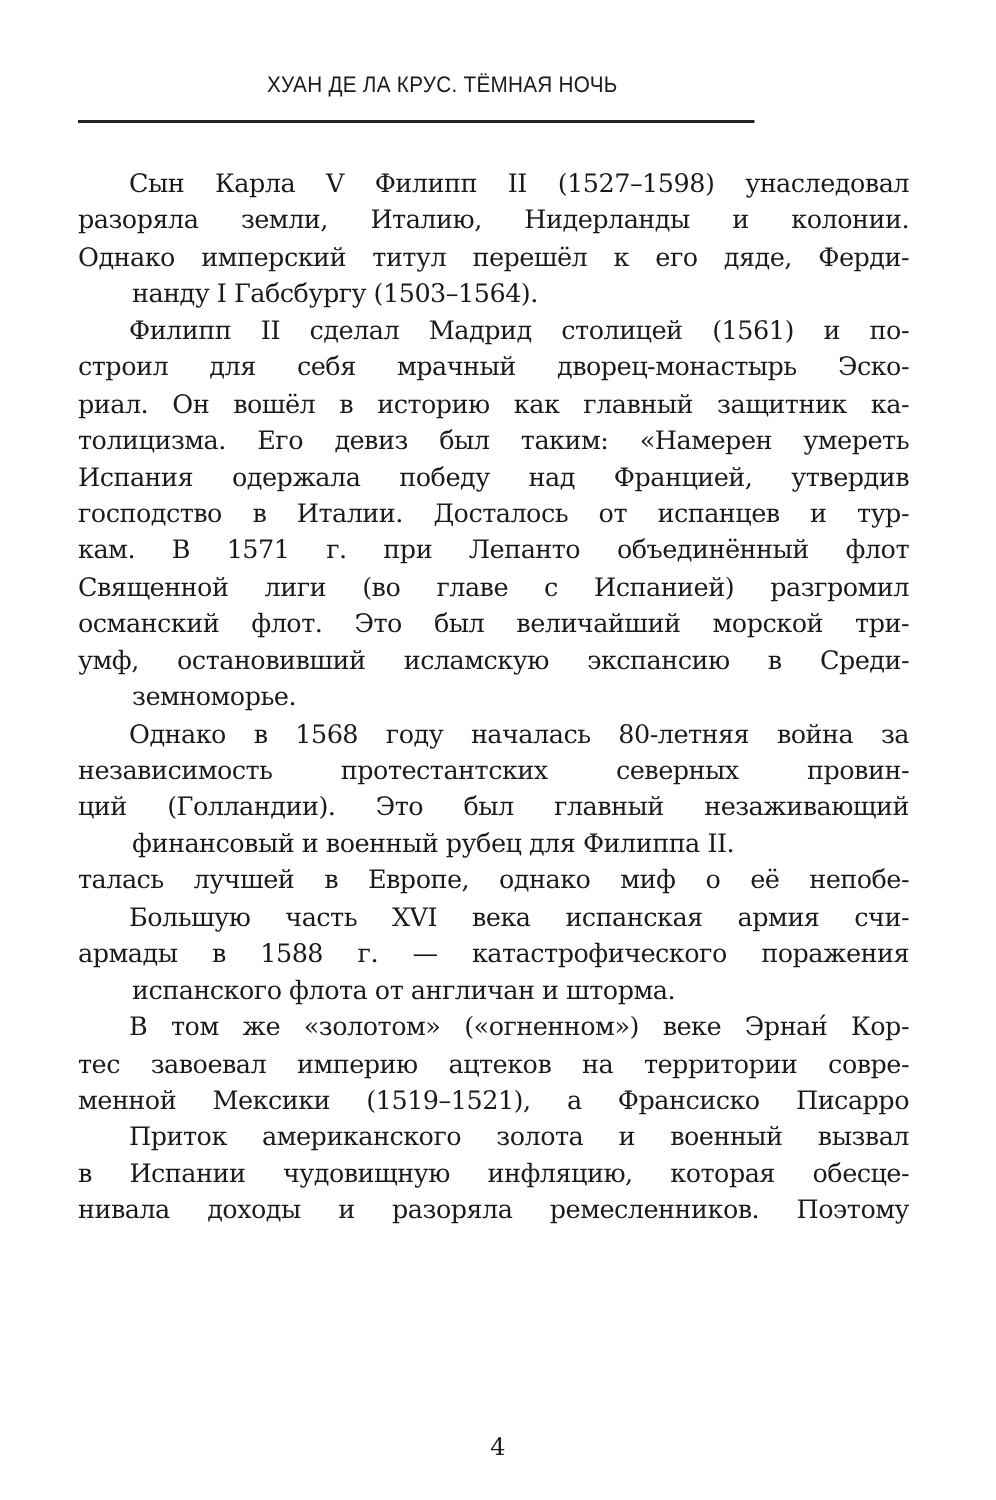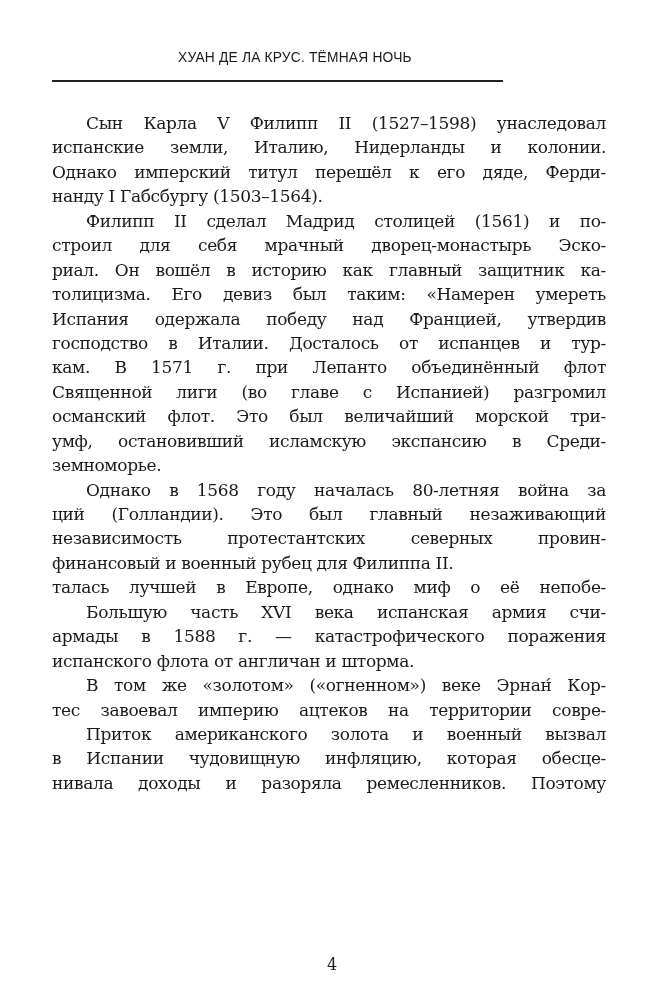--- a/index.html
+++ b/index.html
@@ -6,54 +6,55 @@
   body { width: 664px; height: 1000px; position: relative; overflow: hidden;
          font-family: "DejaVu Serif", "Liberation Serif", serif; color: #1a1a1a; }
   .header { position: absolute; top: 48px; left: 52px; width: 450px; text-align: center;
             font-family: "Liberation Sans", sans-serif; font-size: 15px; letter-spacing: 0.2px;
             transform: scaleX(0.92); transform-origin: left center; left: 178px; width: auto; }
   .rule { position: absolute; top: 80px; left: 52px; width: 451px; height: 2px; background: #222; }
   .text { position: absolute; top: 111px; left: 52px; width: 554px; }
   .line { height: 24.45px; line-height: 24.45px; font-size: 17px; white-space: nowrap;
           text-align: justify; text-align-last: justify; overflow: hidden; letter-spacing: -0.35px; }
   .line.indent { padding-left: 34px; }
-  .line.last { text-align-last: left; }
+  .line.last { text-align-last: left; margin-left: 36px; }
   .page-number { position: absolute; top: 955px; left: 0; width: 664px; text-align: center;
                  font-size: 16px; font-family: "DejaVu Serif", serif; }
 </style>
 </head>
 <body>
 
 <div class="header">ХУАН ДЕ ЛА КРУС. ТЁМНАЯ НОЧЬ</div>
 <div class="rule"></div>
 
 <div class="text" id="body-text">
     <div class="line indent">Сын Карла V Филипп II (1527–1598) унаследовал</div>
-    <div class="line">испанские земли, Италию, Нидерланды и колонии.</div>
+    <div class="line">разоряла земли, Италию, Нидерланды и колонии.</div>
     <div class="line">Однако имперский титул перешёл к его дяде, Ферди-</div>
     <div class="line last">нанду I Габсбургу (1503–1564).</div>
     <div class="line indent">Филипп II сделал Мадрид столицей (1561) и по-</div>
     <div class="line">строил для себя мрачный дворец-монастырь Эско-</div>
     <div class="line">риал. Он вошёл в историю как главный защитник ка-</div>
     <div class="line">толицизма. Его девиз был таким: «Намерен умереть</div>
     <div class="line">Испания одержала победу над Францией, утвердив</div>
     <div class="line">господство в Италии. Досталось от испанцев и тур-</div>
     <div class="line">кам. В 1571 г. при Лепанто объединённый флот</div>
     <div class="line">Священной лиги (во главе с Испанией) разгромил</div>
     <div class="line">османский флот. Это был величайший морской три-</div>
     <div class="line">умф, остановивший исламскую экспансию в Среди-</div>
     <div class="line last">земноморье.</div>
     <div class="line indent">Однако в 1568 году началась 80-летняя война за</div>
+    <div class="line">независимость протестантских северных провин-</div>
     <div class="line">ций (Голландии). Это был главный незаживающий</div>
-    <div class="line">независимость протестантских северных провин-</div>
     <div class="line last">финансовый и военный рубец для Филиппа II.</div>
     <div class="line">талась лучшей в Европе, однако миф о её непобе-</div>
     <div class="line indent">Большую часть XVI века испанская армия счи-</div>
     <div class="line">армады в 1588 г. — катастрофического поражения</div>
     <div class="line last">испанского флота от англичан и шторма.</div>
     <div class="line indent">В том же «золотом» («огненном») веке Эрнан́ Кор-</div>
     <div class="line">тес завоевал империю ацтеков на территории совре-</div>
+    <div class="line">менной Мексики (1519–1521), а Франсиско Писарро</div>
     <div class="line indent">Приток американского золота и военный вызвал</div>
     <div class="line">в Испании чудовищную инфляцию, которая обесце-</div>
     <div class="line">нивала доходы и разоряла ремесленников. Поэтому</div>
   </div>
 
 <div class="page-number">4</div>
 
 </body></html>

